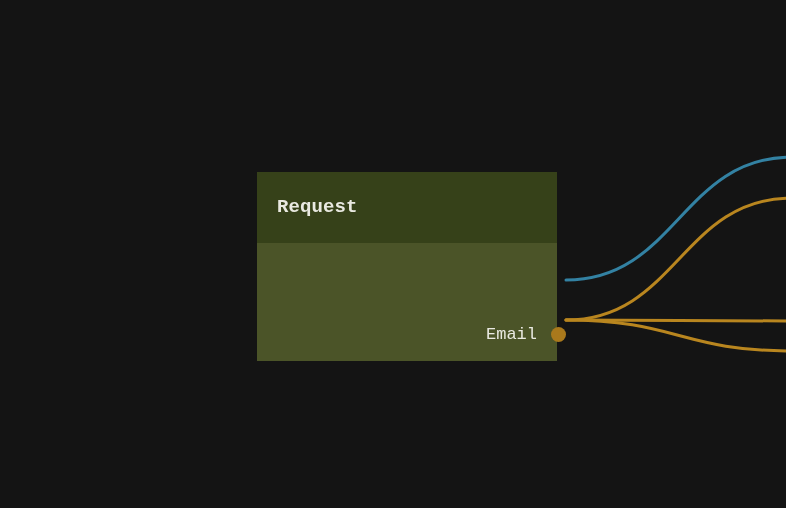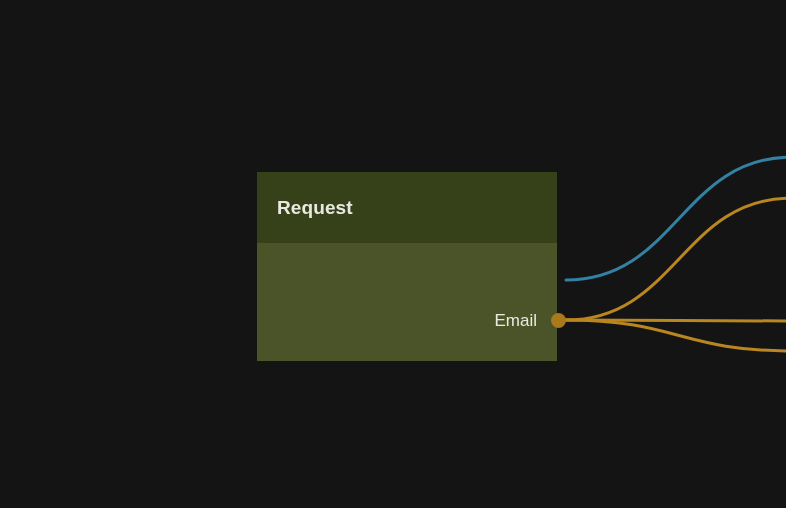--- a/index.html
+++ b/index.html
@@ -93,28 +93,28 @@
 
   <svg class="edge-layer" viewBox="0 0 786 508" width="786" height="508" xmlns="http://www.w3.org/2000/svg">
     <g id="edges-group">
         <path d="M 566 280 C 676 280, 682 157, 792 157" fill="none" stroke="#3382a3" stroke-width="3" stroke-linecap="round"></path>
         <path d="M 566 320 C 676 320, 682 198, 792 198" fill="none" stroke="#b9861f" stroke-width="3" stroke-linecap="round"></path>
         <path d="M 566 320 C 676 320, 682 321, 792 321" fill="none" stroke="#b9861f" stroke-width="3" stroke-linecap="round"></path>
         <path d="M 566 320 C 676 320, 682 351, 792 351" fill="none" stroke="#b9861f" stroke-width="3" stroke-linecap="round"></path>
       </g>
   </svg>
 
-  <div class="node" style="left: 257px; top: 172px; width: 300px; height: 189px; background: rgb(75, 84, 40);">
+  <div class="node" style="left: 257px; top: 172px; width: 300px; height: 189px; background: rgb(75, 84, 40); font-family: Liberation Mono, monospace;">
     <div class="node-header" style="background: rgb(54, 65, 25); height: 71px;">
       <span class="node-title" style="color: rgb(233, 233, 225);">Request</span>
     </div>
     <div class="node-body" style="background: rgb(75, 84, 40); height: 112px;">
 
 
-      <div class="port-row row-email" style="top: 66px;">
+      <div class="port-row row-email" style="top: 80px;">
         <span class="port-label" style="color: rgb(233, 233, 225);">Email</span>
         <span class="port-dot dot-email" style="width: 15px; height: 15px; background: rgb(169, 121, 28); top: 3.5px; right: -8.5px;"></span>
       </div>
 
     </div>
   </div>
 
 </div>
 
 </body></html>

